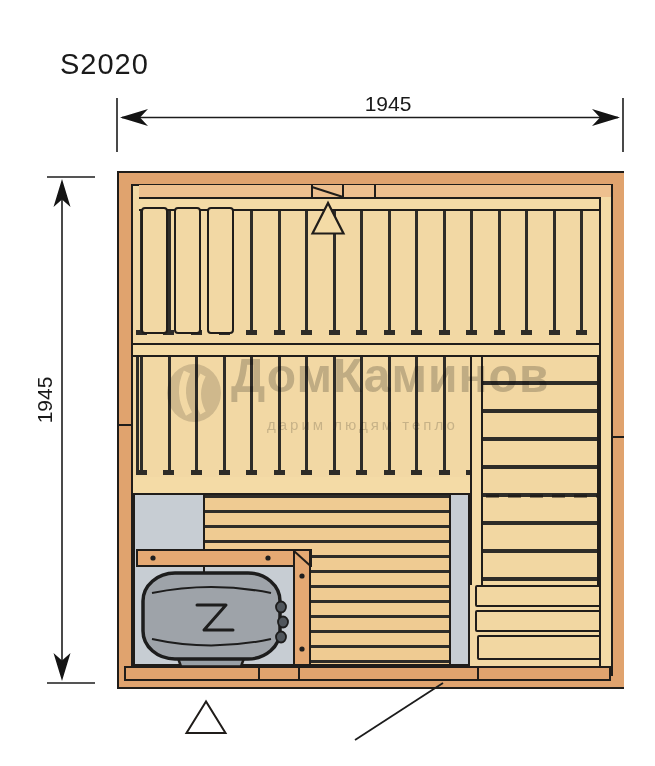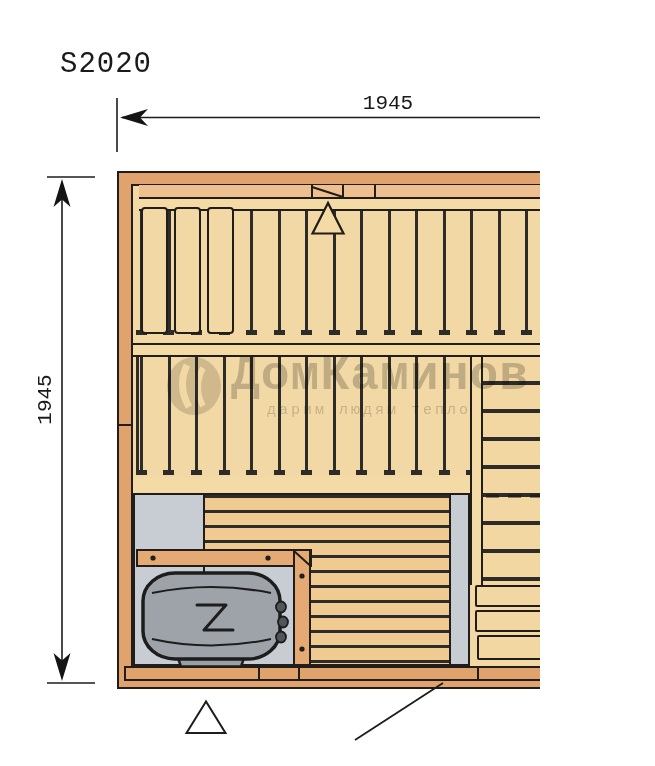--- a/index.html
+++ b/index.html
@@ -1,19 +1,19 @@
 <!DOCTYPE html>
 <html><head>
 <meta charset="utf-8">
 <style>
   html,body{margin:0;padding:0;background:#fff;}
   *{box-sizing:border-box;}
   .canvas{
-    position:relative;width:540px;height:766px;background:#ffffff;overflow:hidden;
-    font-family:Liberation Mono, monospace;color:#1c1c1c;border-radius:13px;
+    position:relative;width:624px;height:766px;background:#ffffff;overflow:hidden;
+    font-family:Liberation Sans, sans-serif;color:#1c1c1c;border-radius:13px;
   }
   .a{position:absolute;}
   .title{font-size:29px;letter-spacing:1px;color:#1a1a1a;}
   .dimlabel{font-size:21px;color:#1a1a1a;text-align:center;}
   
   .wall{background:#e0a36e;border:2px solid #201d1a;}
   .interior{background:#f2d8a4;border:2px solid #201d1a;}
   .ventband{background:#eec08f;border-bottom:2px solid #201d1a;}
   .ledgeband{background:#f4dba6;border-bottom:2px solid #201d1a;}
   .slats{background:repeating-linear-gradient(90deg,#2e2c28 0 3px,#f2d8a4 3px 27.5px);background-position:4px 0;}
@@ -26,21 +26,21 @@
   .floor{background:#c7cdd3;border:2px solid #201d1a;}
   .duck{background:repeating-linear-gradient(180deg,#2e2c28 0 3px,#efcb92 3px 15px);border-left:2px solid #201d1a;border-right:2px solid #201d1a;}
   .pad{background:#c7cdd3;}
   .rail{background:#e5a973;border:2px solid #201d1a;}
   .lining{background:#f4dba6;border-left:2px solid #201d1a;}
   .sill{background:#e0a36e;border:2px solid #201d1a;}
   .silldiv{background:#201d1a;}
   
   .watermark{display:flex;align-items:center;gap:9px;opacity:.5;mix-blend-mode:multiply;pointer-events:none;}
   .wm-brand{font-weight:bold;font-size:48px;color:#979797;letter-spacing:1px;line-height:1;}
-  .wm-tagline{font-size:15px;color:#a6a6a6;letter-spacing:3px;margin-left:36px;margin-top:2px;}
+  .wm-tagline{font-size:15px;color:#a6a6a6;letter-spacing:3px;margin-left:36px;margin-top:16px;}
   svg.overlay{position:absolute;left:0;top:0;pointer-events:none;}
 </style>
 </head>
 <body>
 
 <div class="canvas">
 
   <div class="a title" style="left:60px;top:48px;">S2020</div>
 
   <div class="a dimlabel" style="left:338px;top:92px;width:100px;">1945</div>

